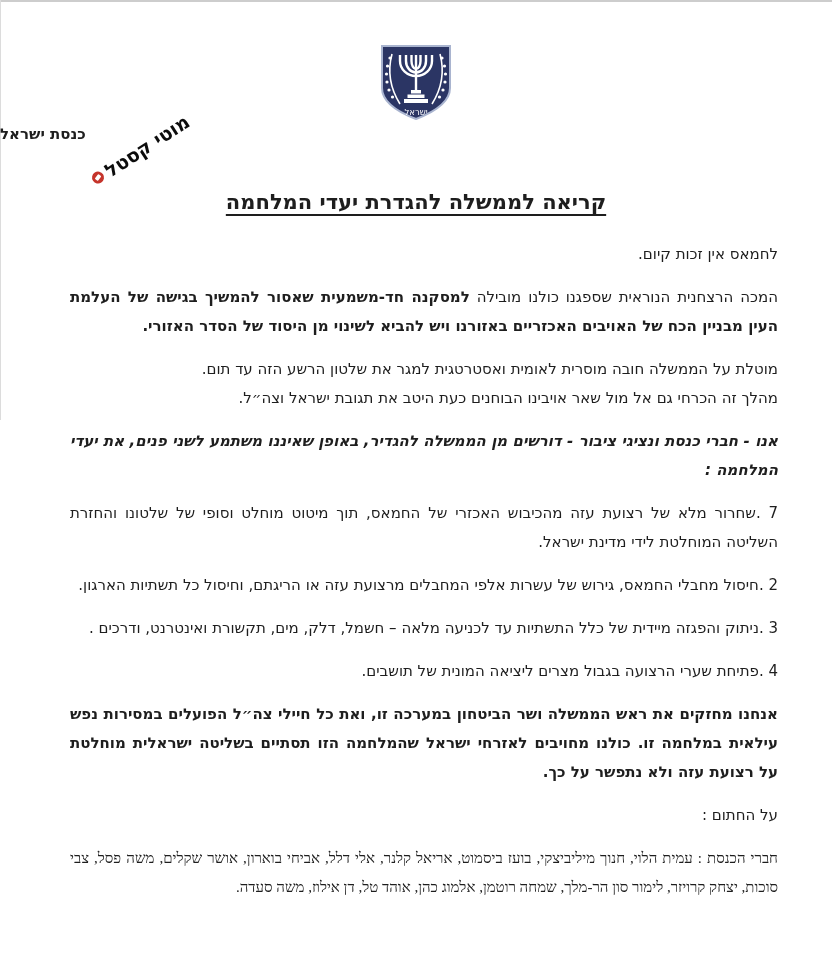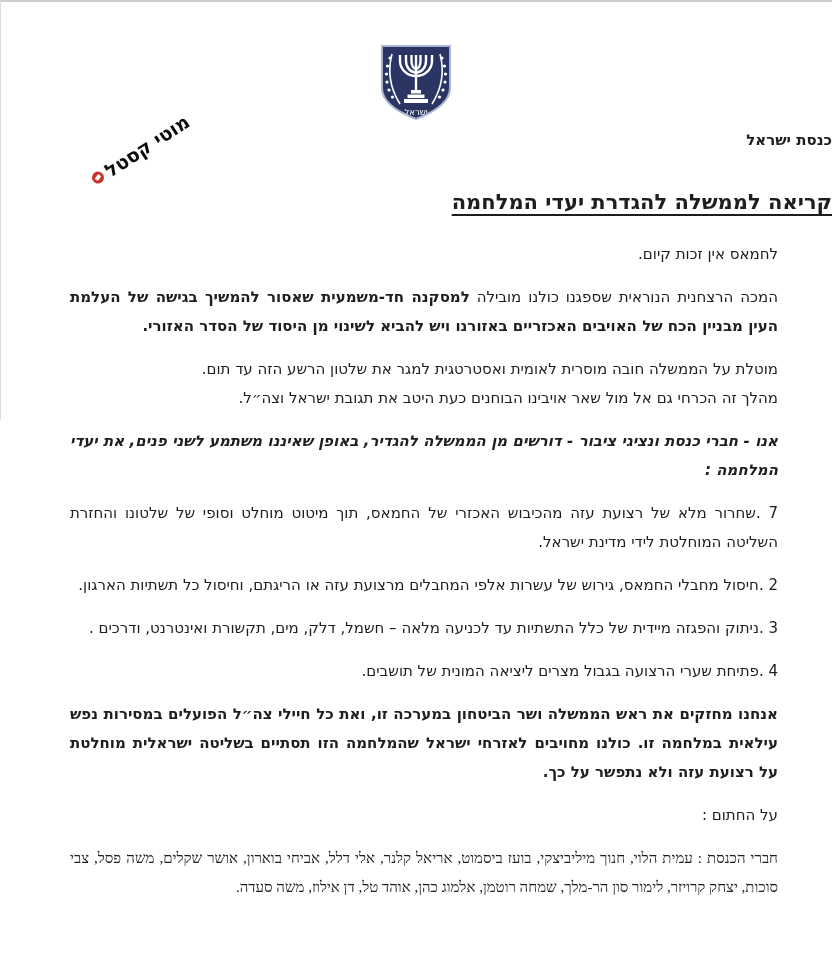--- a/index.html
+++ b/index.html
@@ -8,23 +8,23 @@
     background: #ffffff;
     position: relative;
     overflow: hidden;
     font-family: "DejaVu Sans", sans-serif;
     color: #1e1e1e;
   }
   .edge-top { position: absolute; top: 0; left: 0; width: 832px; height: 2px; background: #cdcdcd; }
   .edge-left { position: absolute; top: 0; left: 0; width: 1px; height: 420px; background: #dcdcdc; }
 
   
-  .letterhead { position: absolute; top: 44px; left: 0; width: 100%; text-align: right; }
+  .letterhead { position: absolute; top: 44px; left: 0; width: 100%; text-align: left; }
   .emblem { display: block; margin: 0 auto; }
-  .org-he { font-size: 15px; font-weight: bold; margin-top: 9px; }
+  .org-he { font-size: 15px; font-weight: bold; margin-top: 3px; }
   .org-en { font-family: "Liberation Serif", serif; font-size: 18px; font-weight: bold; letter-spacing: 0.5px; }
 
   
   .stamp {
     position: absolute; left: 99px; top: 168px;
     transform: rotate(-33deg); transform-origin: left bottom;
     display: flex; align-items: center; gap: 4px;
     direction: rtl;
   }
   .stamp-text { font-size: 19px; font-weight: bold; white-space: nowrap; color: #0c0c0c; }
@@ -32,21 +32,21 @@
     width: 12px; height: 12px; border-radius: 50%;
     background: #c5342b; position: relative; flex: 0 0 auto;
   }
   .stamp-badge::after {
     content: ""; position: absolute; left: 3px; top: 4px;
     width: 6px; height: 4px; background: #ffffff; border-radius: 1px;
     transform: rotate(-20deg);
   }
 
   
-  .title-wrap { position: absolute; top: 190px; left: 0; width: 100%; text-align: right; direction: rtl; }
+  .title-wrap { position: absolute; top: 190px; left: 0; width: 100%; text-align: center; direction: rtl; }
   .title-text {
     font-size: 21px; font-weight: bold;
     text-decoration: underline; text-underline-offset: 5px; text-decoration-thickness: 2px;
   }
 
   
   .content {
     position: absolute; top: 240px; right: 54px; width: 724px;
     direction: rtl; text-align: justify;
     font-size: 15px; line-height: 29px;

